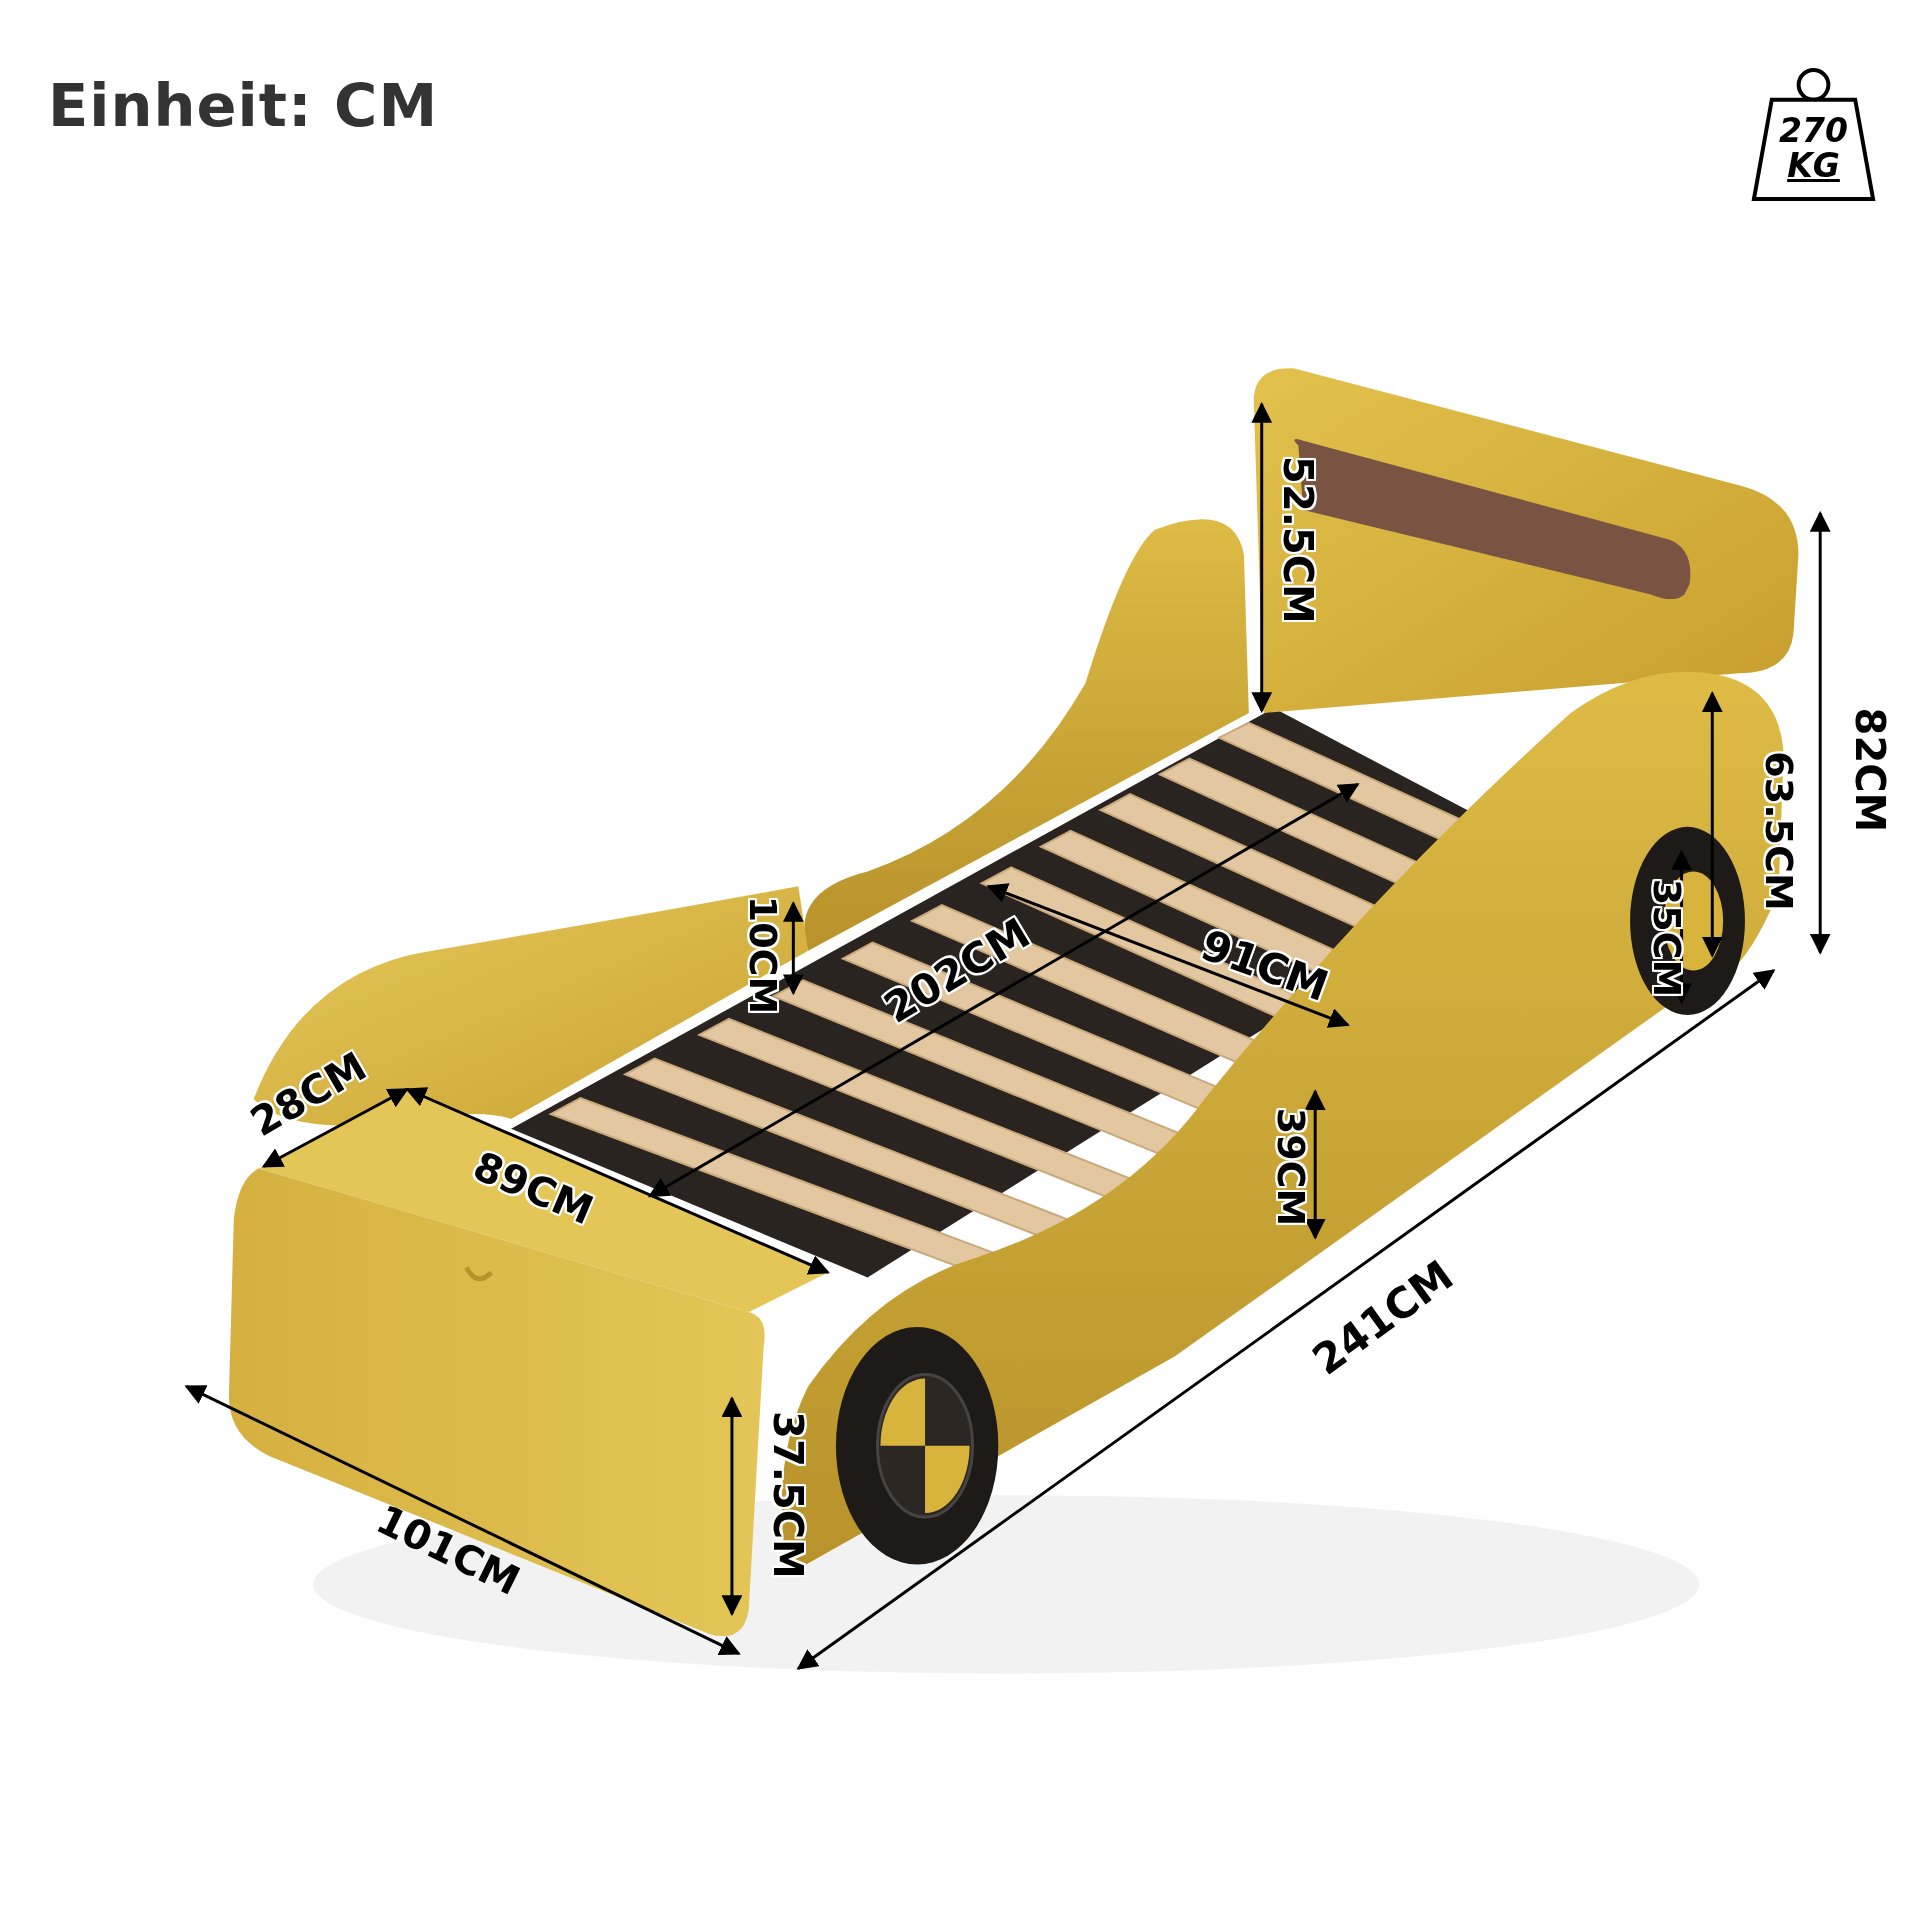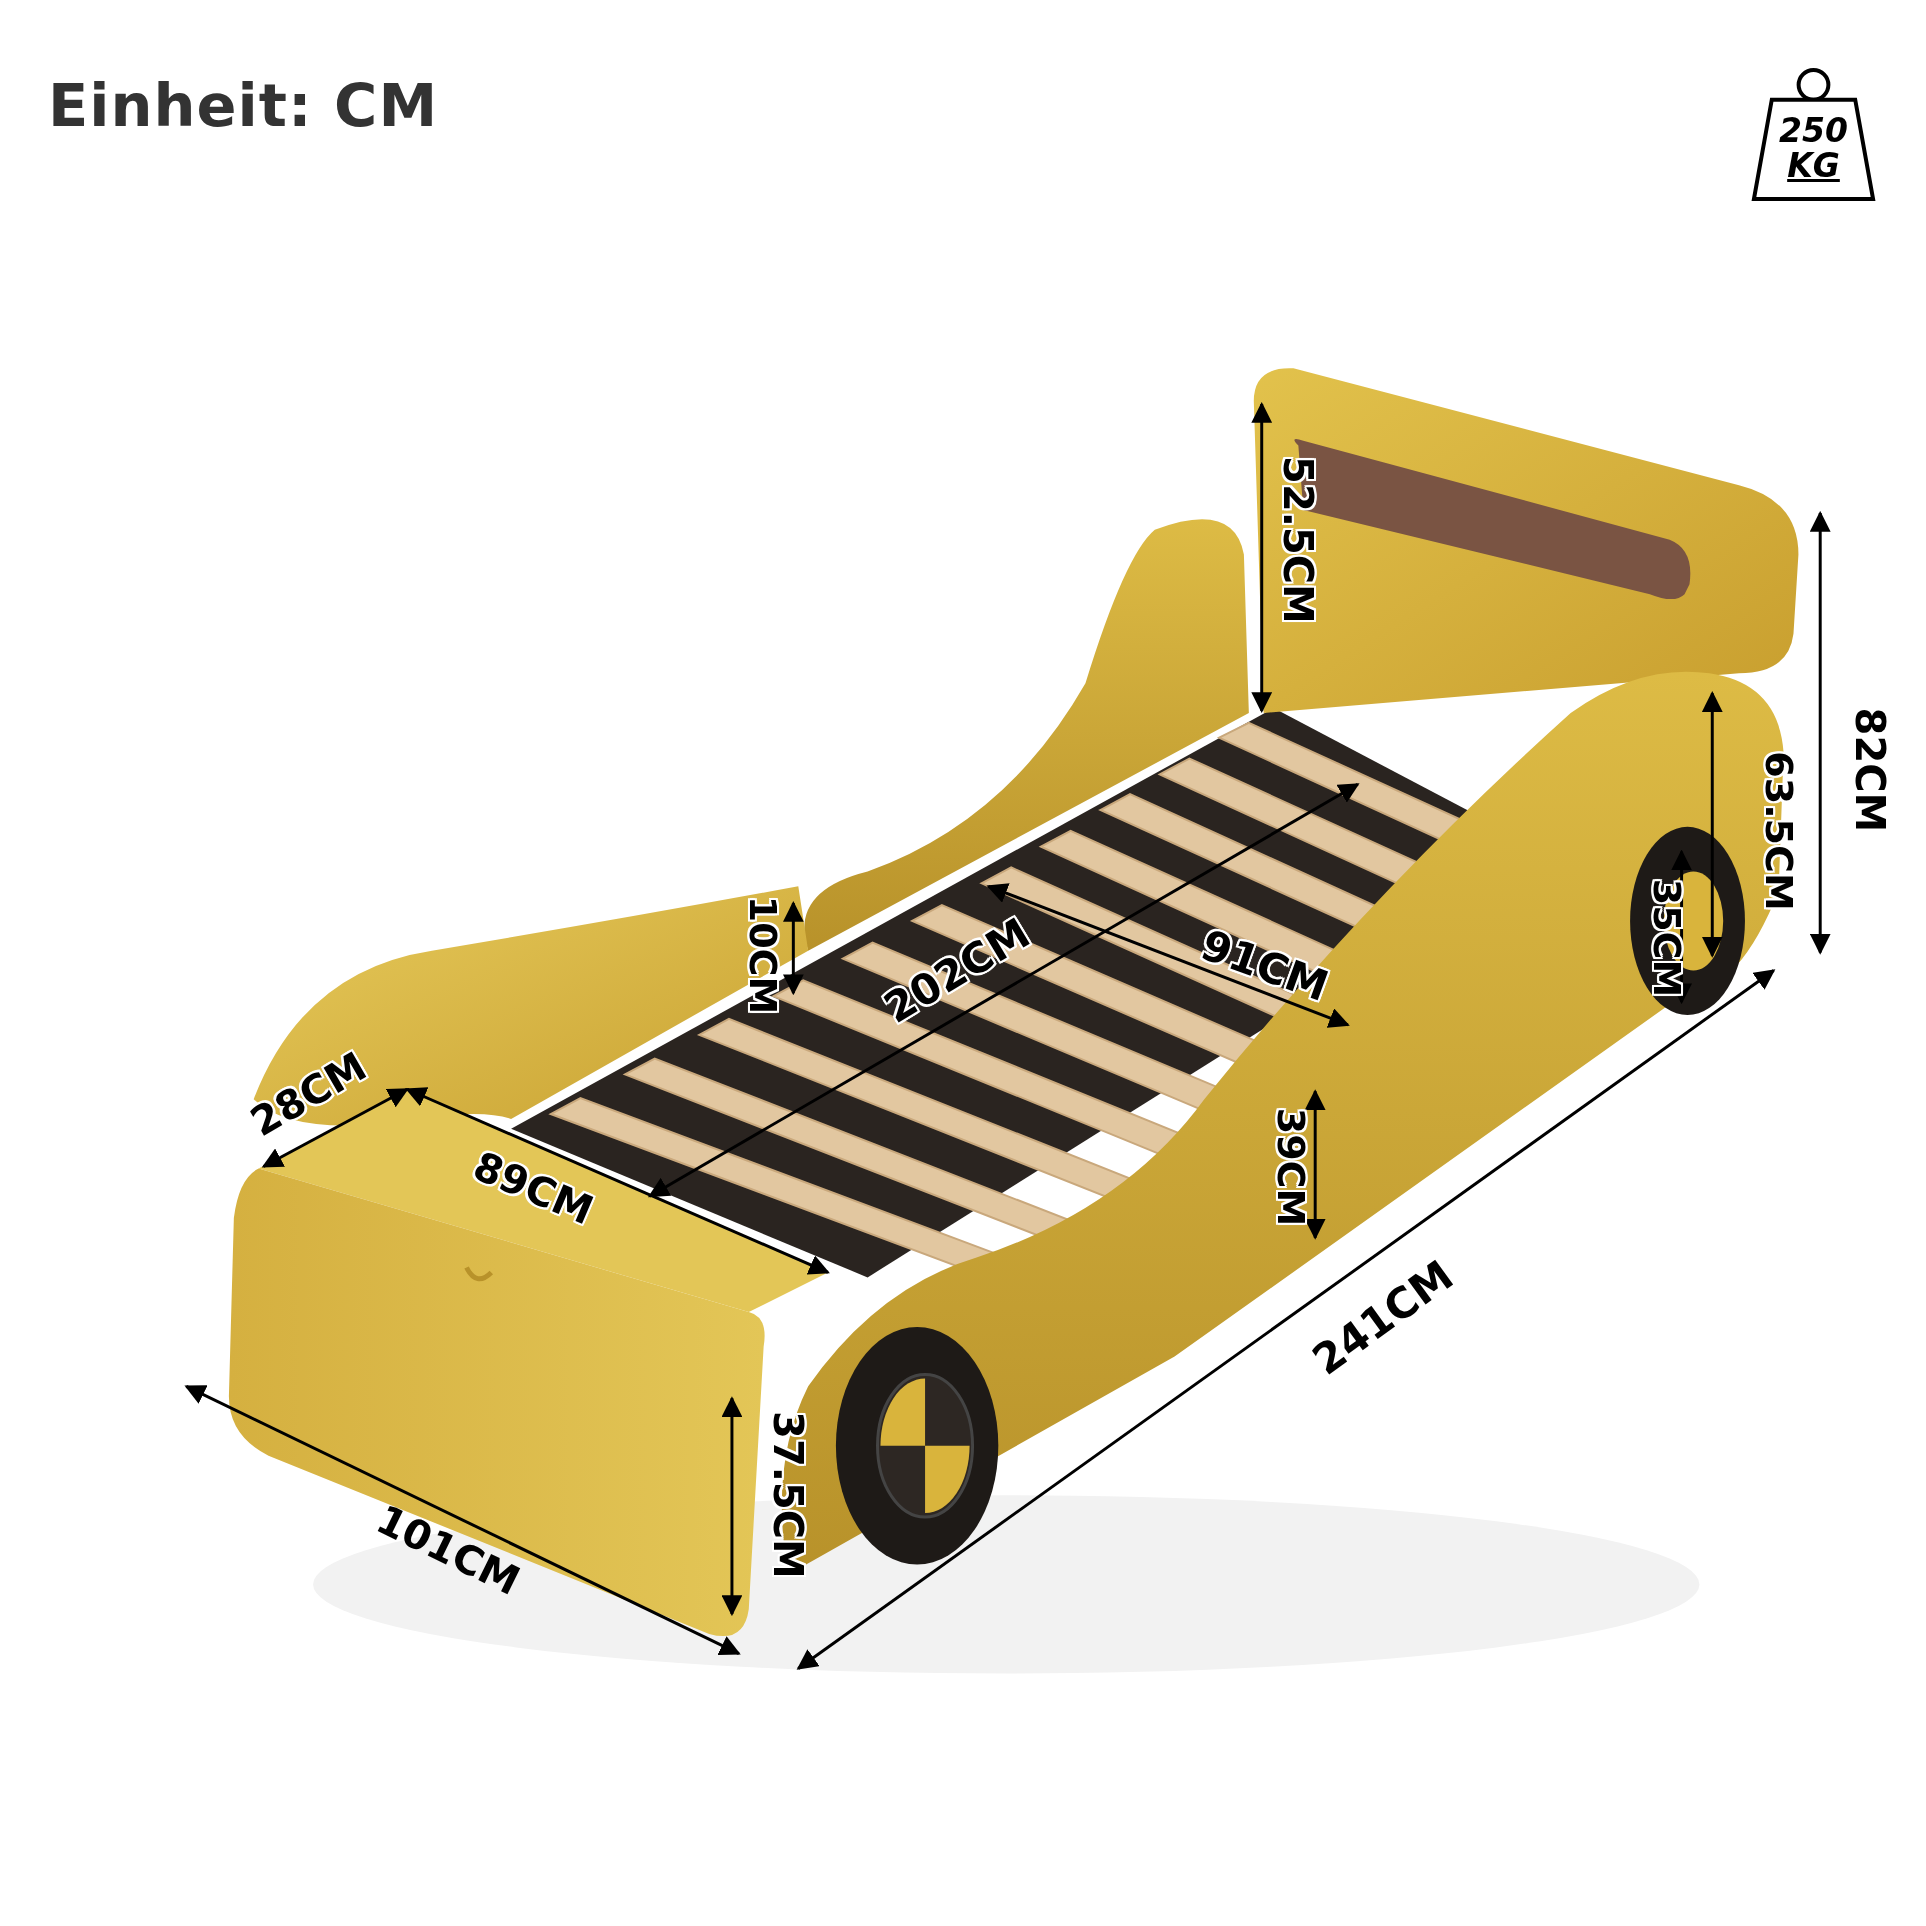--- a/index.html
+++ b/index.html
@@ -100,21 +100,21 @@
     </g>
   </svg>
 
   <div class="unit-title">Einheit: CM</div>
 
   <div class="weight-badge">
     <svg width="149" height="144" viewBox="0 0 150 145" style="position:absolute;left:0;top:0">
       <circle cx="75" cy="22" r="15" fill="none" stroke="#000" stroke-width="4"></circle>
       <polygon points="33,37 117,37 135,137 15,137" fill="#fff" stroke="#000" stroke-width="4"></polygon>
     </svg>
-    <div class="weight-text weight-val">250</div>
+    <div class="weight-text weight-val">270</div>
     <div class="weight-text weight-unit">KG</div>
   </div>
 
   <div class="dim-label halo" style="left:1198px; top:520px; font-size:40px; transform:rotate(90deg);">52.5CM</div>
   <div class="dim-label" style="left:1792px; top:750px; font-size:40px; transform:rotate(90deg);">82CM</div>
   <div class="dim-label halo" style="left:1683px; top:812px; font-size:38px; transform:rotate(90deg);">63.5CM</div>
   <div class="dim-label halo" style="left:1592px; top:919px; font-size:38px; transform:rotate(90deg);">35CM</div>
   <div class="dim-label halo" style="left:688px; top:936px; font-size:38px; transform:rotate(90deg);">10CM</div>
   <div class="dim-label halo" style="left:861px; top:950px; font-size:42px; transform:rotate(-31deg);">202CM</div>
   <div class="dim-label halo" style="left:1183px; top:945px; font-size:42px; transform:rotate(20deg);">91CM</div>

